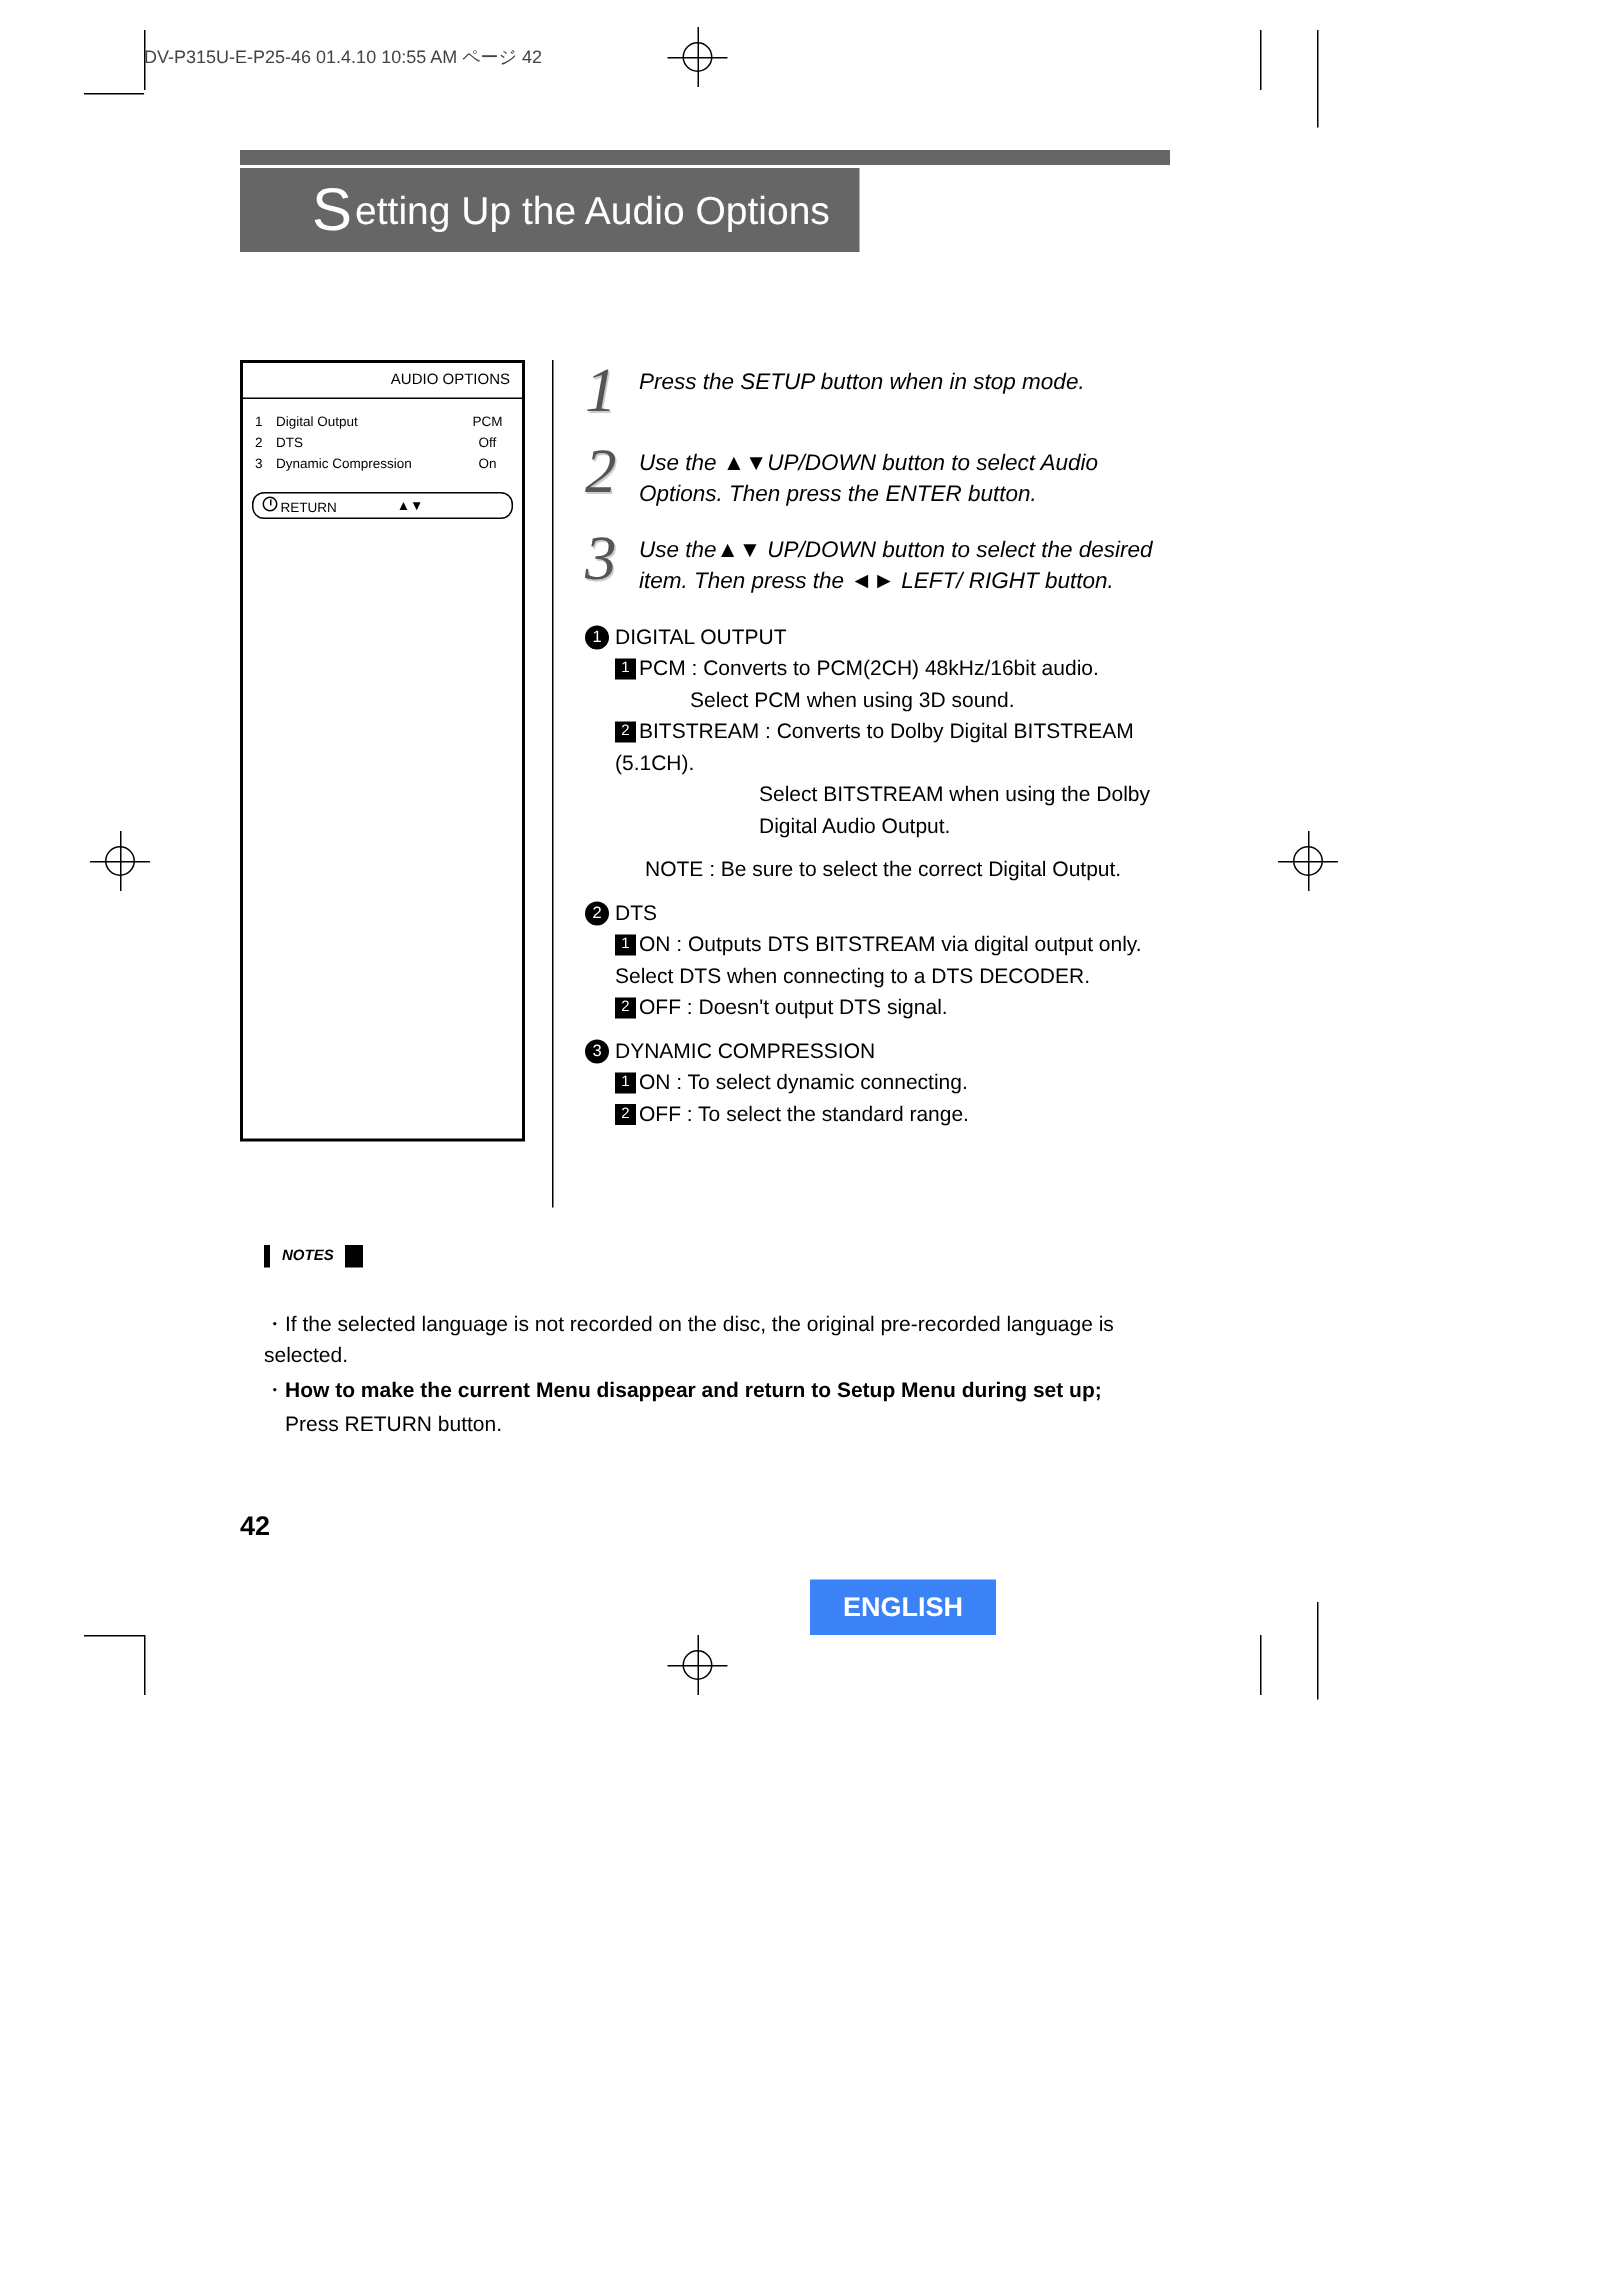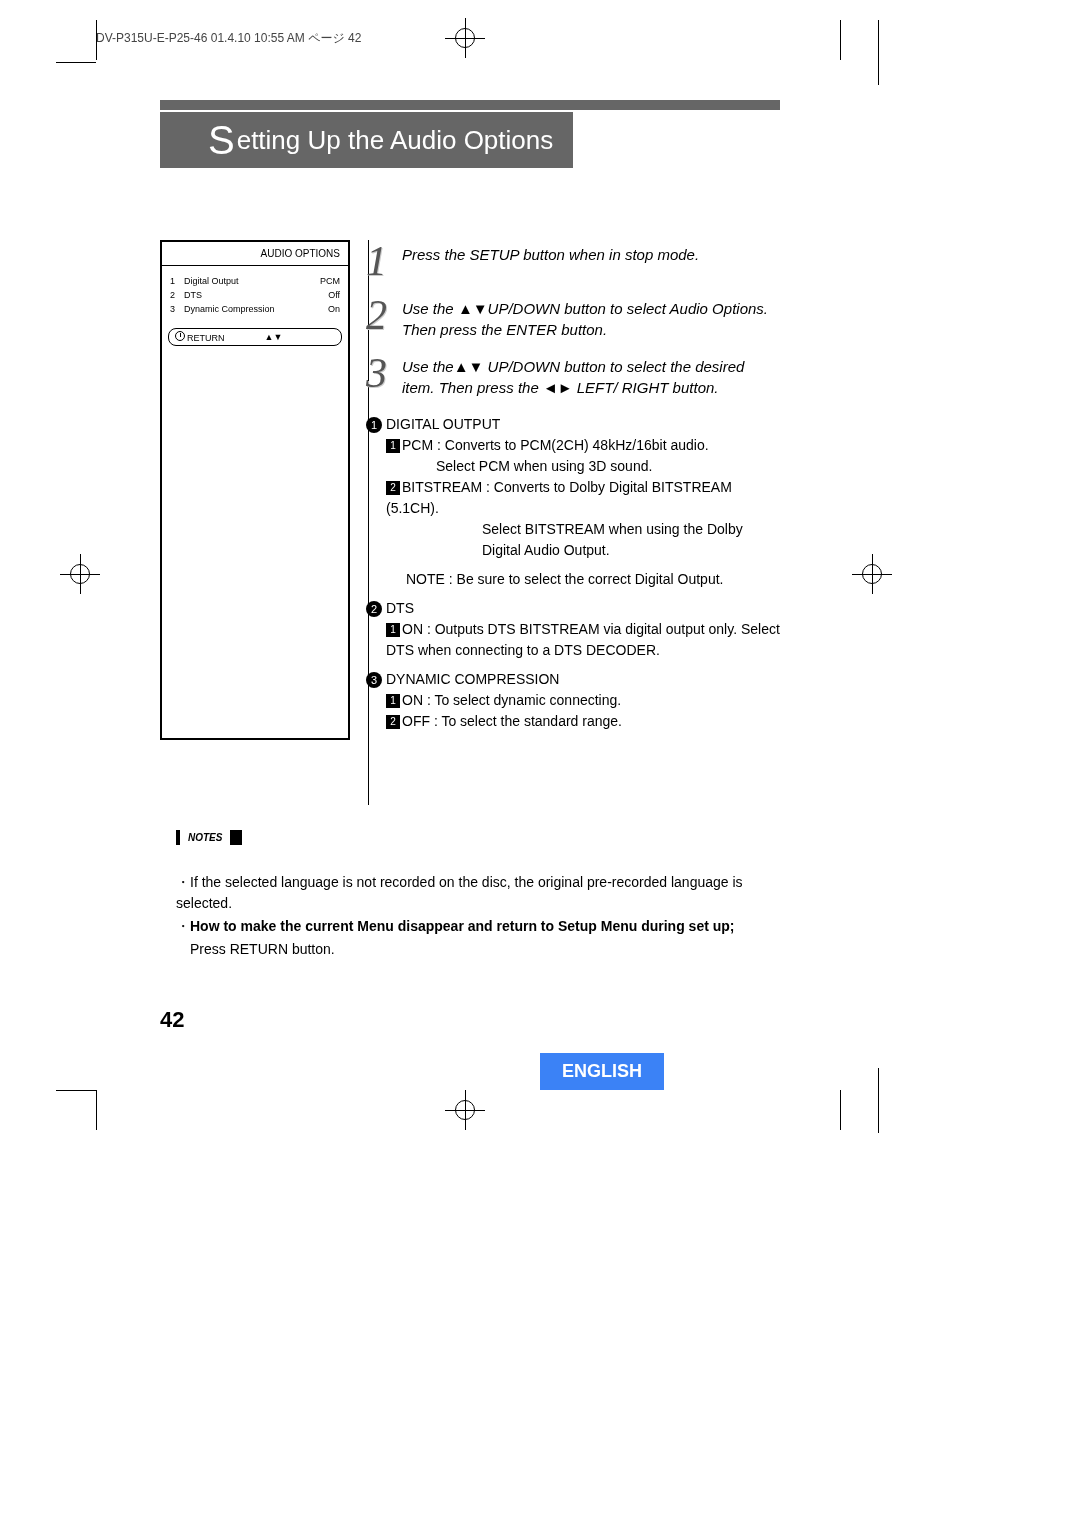--- a/index.html
+++ b/index.html
@@ -83,21 +83,21 @@
       line-height: 1;
       margin-right: 2px;
     }
     
     .content-area {
       position: absolute;
       top: 240px;
       left: 160px;
       width: 620px;
       display: flex;
-      gap: 16px;
+      gap: 40px;
     }
     
     .menu-box {
       border: 2px solid #000;
       width: 190px;
       font-size: 10px;
       flex-shrink: 0;
     }
     .menu-header {
       border-bottom: 1px solid #000;
@@ -108,21 +108,21 @@
     .menu-body {
       padding: 10px 8px;
     }
     .menu-row {
       display: flex;
       margin-bottom: 4px;
       font-size: 9px;
     }
     .menu-row .num { width: 14px; }
     .menu-row .label { flex: 1; }
-    .menu-row .val { width: 30px; text-align: right; }
+    .menu-row .val { width: 30px; text-align: center; }
     .menu-footer {
       border: 1px solid #000;
       border-radius: 8px;
       margin: 0 6px 6px 6px;
       padding: 2px 6px;
       display: flex;
       align-items: center;
       font-size: 9px;
       gap: 40px;
     }
@@ -233,21 +233,21 @@
       font-size: 14px;
       line-height: 1.5;
       margin-top: 27px;
     }
     .notes-body .bullet { margin-bottom: 2px; }
     
     .page-number {
       position: absolute;
       top: 1007px;
       left: 160px;
-      font-size: 22px;
+      font-size: 18px;
       font-weight: bold;
     }
     
     .english-badge {
       position: absolute;
       top: 1053px;
       left: 540px;
       background: #3b82f6;
       color: #fff;
       font-weight: bold;
@@ -355,20 +355,21 @@
         <span class="circled-num">1</span><span>DIGITAL OUTPUT</span>
         <div class="sub-detail"><span class="boxed-num">1</span><span>PCM : Converts to PCM(2CH) 48kHz/16bit audio.</span></div>
         <div class="sub-sub">Select PCM when using 3D sound.</div>
         <div class="sub-detail"><span class="boxed-num">2</span><span>BITSTREAM : Converts to Dolby Digital BITSTREAM (5.1CH).</span></div>
         <div style="margin-left:116px">Select BITSTREAM when using the Dolby Digital Audio Output.</div>
         <div class="note-line">NOTE : Be sure to select the correct Digital Output.</div>
       </div>
       <div class="detail-item">
         <span class="circled-num">2</span><span>DTS</span>
         <div class="sub-detail"><span class="boxed-num">1</span><span>ON : Outputs DTS BITSTREAM via digital output only. Select DTS when connecting to a DTS DECODER.</span></div>
+        <div class="sub-detail"><span class="boxed-num">2</span><span>OFF : Doesn't output DTS signal.</span></div>
       </div>
       <div class="detail-item">
         <span class="circled-num">3</span><span>DYNAMIC COMPRESSION</span>
         <div class="sub-detail"><span class="boxed-num">1</span><span>ON : To select dynamic connecting.</span></div>
         <div class="sub-detail"><span class="boxed-num">2</span><span>OFF : To select the standard range.</span></div>
       </div>
     </div>
   </div>
 </div>
 

